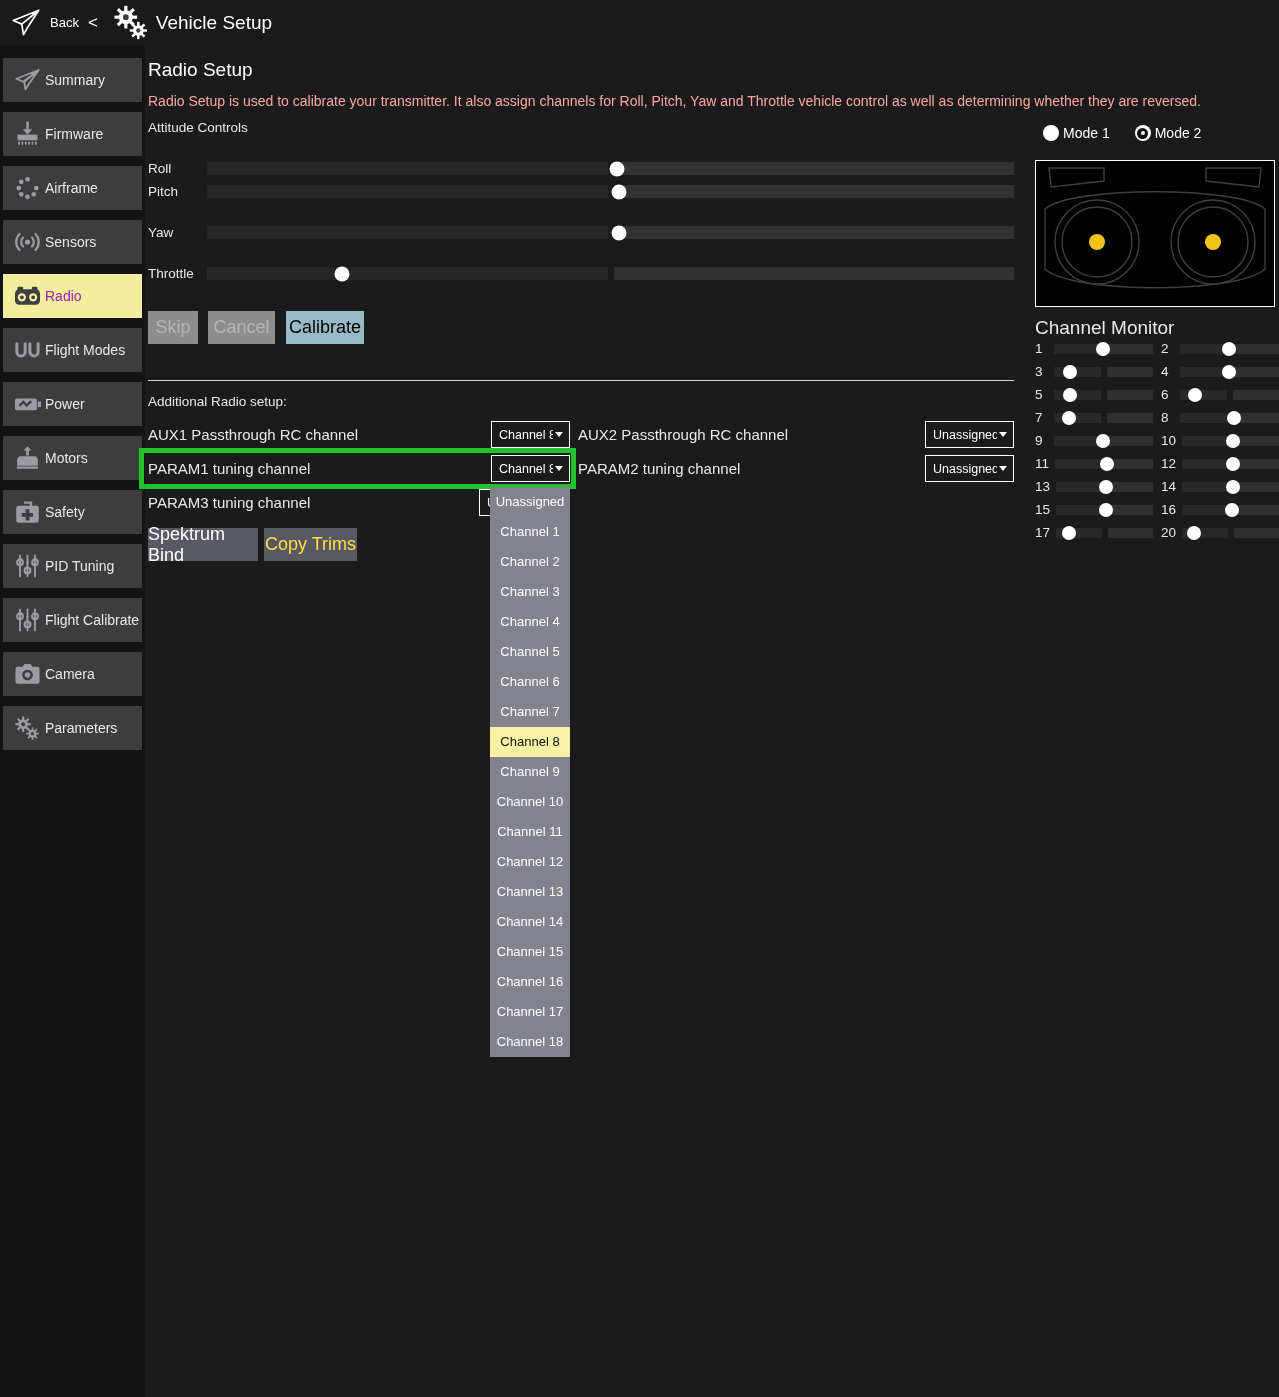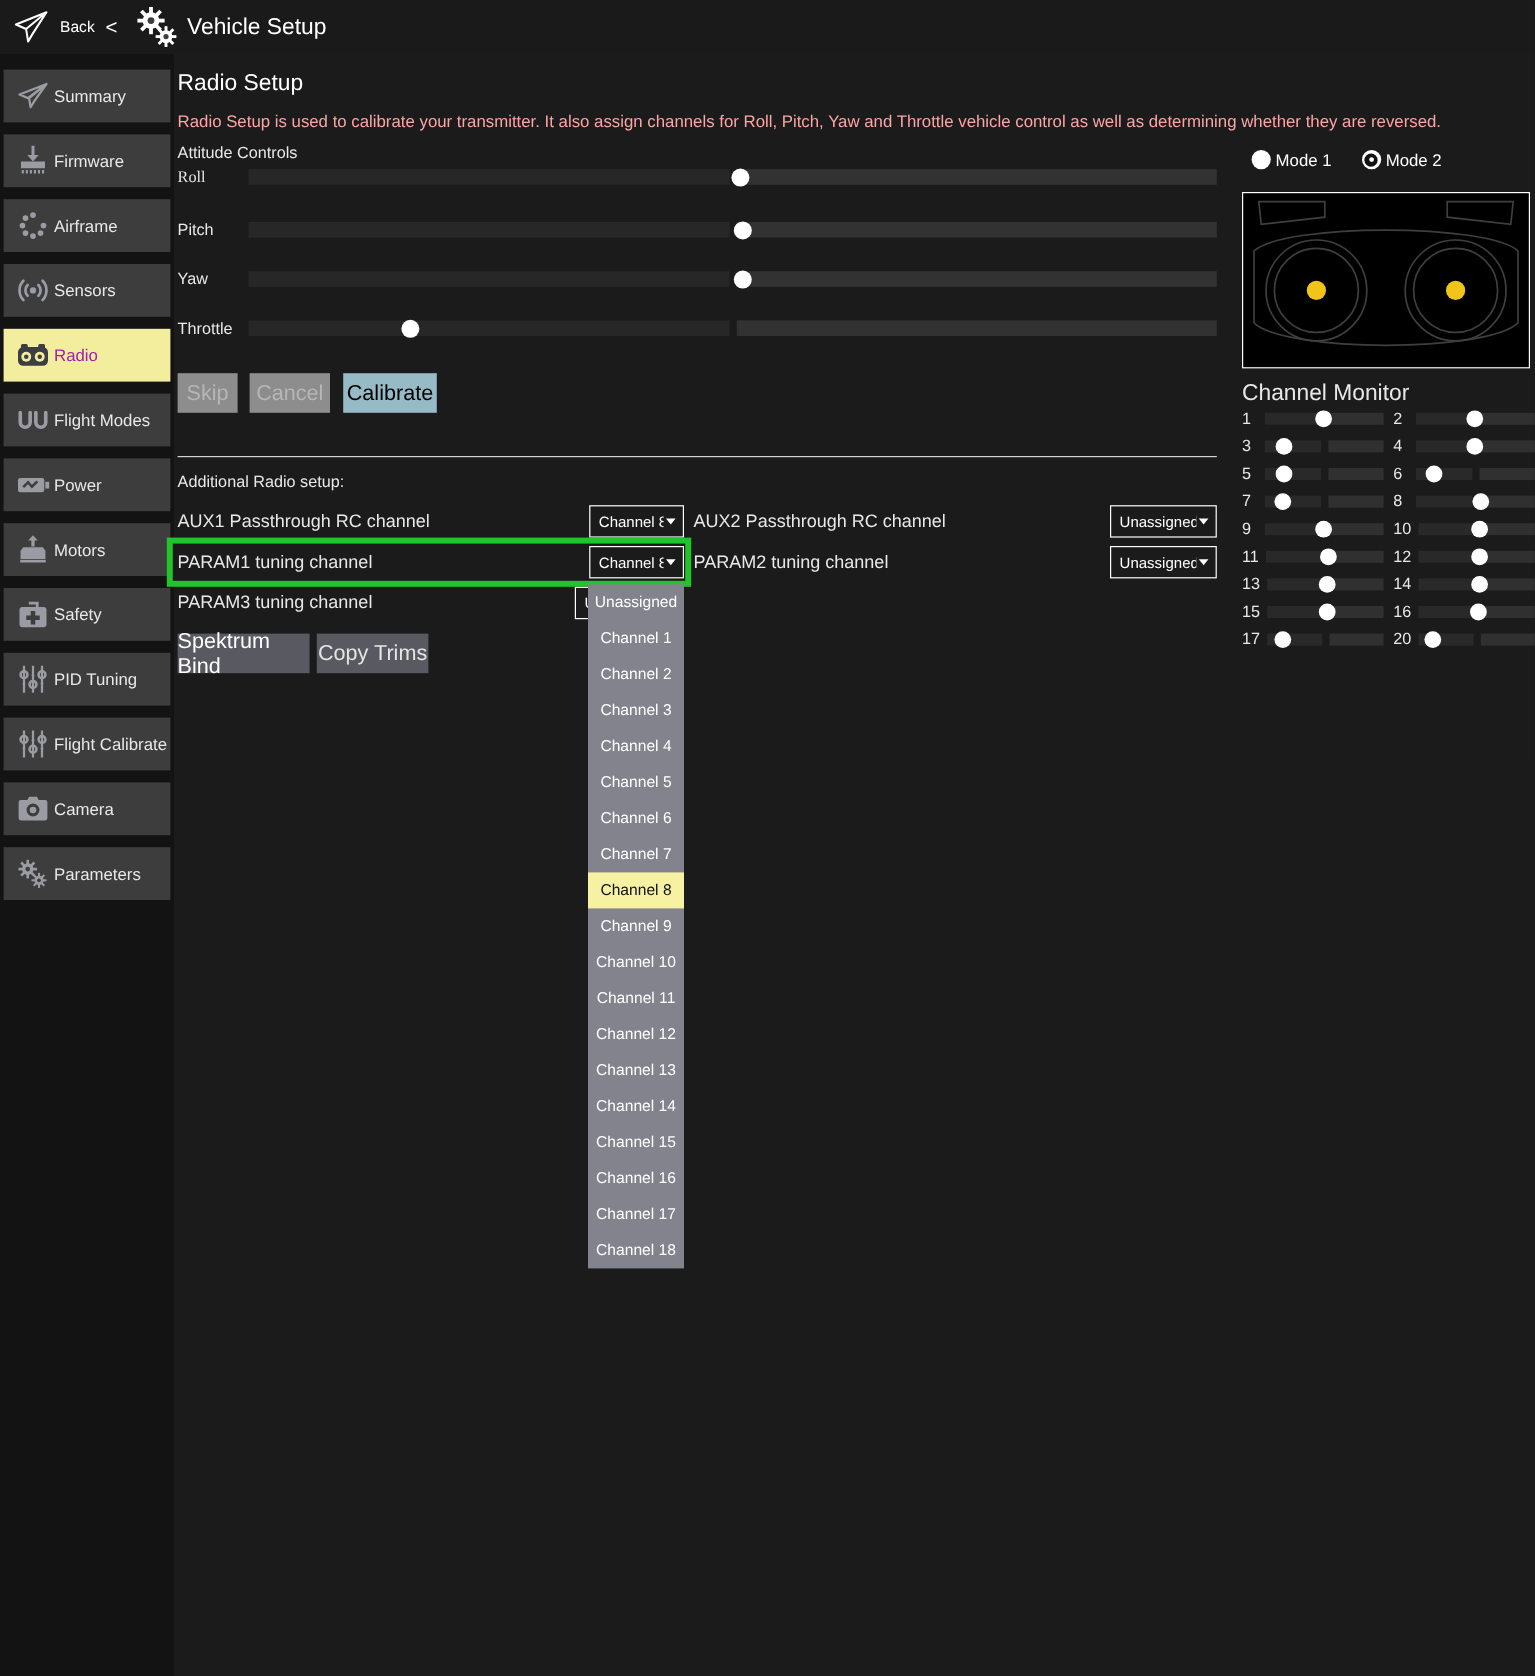--- a/index.html
+++ b/index.html
@@ -45,21 +45,21 @@
   .seg{position:absolute;top:0;height:100%}
   .seg-l{left:0;width:calc(50% - 3px);background:#272727}
   .seg-r{right:0;width:calc(50% - 3px);background:#323232}
   .thumb{position:absolute;top:50%;width:15px;height:15px;border-radius:50%;background:#fff;transform:translate(-50%,-50%)}
 
   .btn{position:absolute;height:33px;display:flex;align-items:center;justify-content:center;font-size:18px;cursor:pointer}
   #btn-skip{left:148px;top:311px;width:50px;background:#8d8d8d;color:#b6b6b6}
   #btn-cancel{left:208px;top:311px;width:67px;background:#8d8d8d;color:#b6b6b6}
   #btn-calibrate{left:286px;top:311px;width:78px;background:var(--blue);color:#000}
   #btn-spektrum{left:148px;top:528px;width:110px;background:#595962;color:#fff}
-  #btn-copytrims{left:264px;top:528px;width:93px;background:#595962;color:#e5e5e5}
+  #btn-copytrims{left:264px;top:528px;width:93px;background:#595962;color:#fde047}
 
   .divider{position:absolute;left:148px;top:380px;width:866px;height:1px;background:#d4d4d4}
   .add-label{position:absolute;left:148px;top:394px;font-size:13.5px}
 
   .row-label{position:absolute;font-size:15px;height:27px;line-height:27px;white-space:nowrap}
   #lbl-aux1{left:148px;top:421px}
   #lbl-aux2{left:578px;top:421px}
   #lbl-param1{left:148px;top:455px}
   #lbl-param2{left:578px;top:455px}
   #lbl-param3{left:148px;top:489px}
@@ -305,21 +305,21 @@
         </svg>
       </span>
       <span class="sb-label">Parameters</span>
     </div>
   </div>
 
 <h1 class="rs-title">Radio Setup</h1>
 <p class="rs-desc">Radio Setup is used to calibrate your transmitter. It also assign channels for Roll, Pitch, Yaw and Throttle vehicle control as well as determining whether they are reversed.</p>
 <div class="att-label">Attitude Controls</div>
 <div id="sliders">
-    <div class="att-row" style="top: 139px; font-family: Liberation Serif, serif;">
+    <div class="att-row" style="top: 160px;">
       <span class="lbl">Roll</span>
       <div class="hslider">
         <div class="seg seg-l"></div>
         <div class="seg seg-r"></div>
         <div class="thumb" style="left:50.80%"></div>
       </div>
     </div>
     <div class="att-row" style="top: 183px;">
       <span class="lbl">Pitch</span>
       <div class="hslider">

